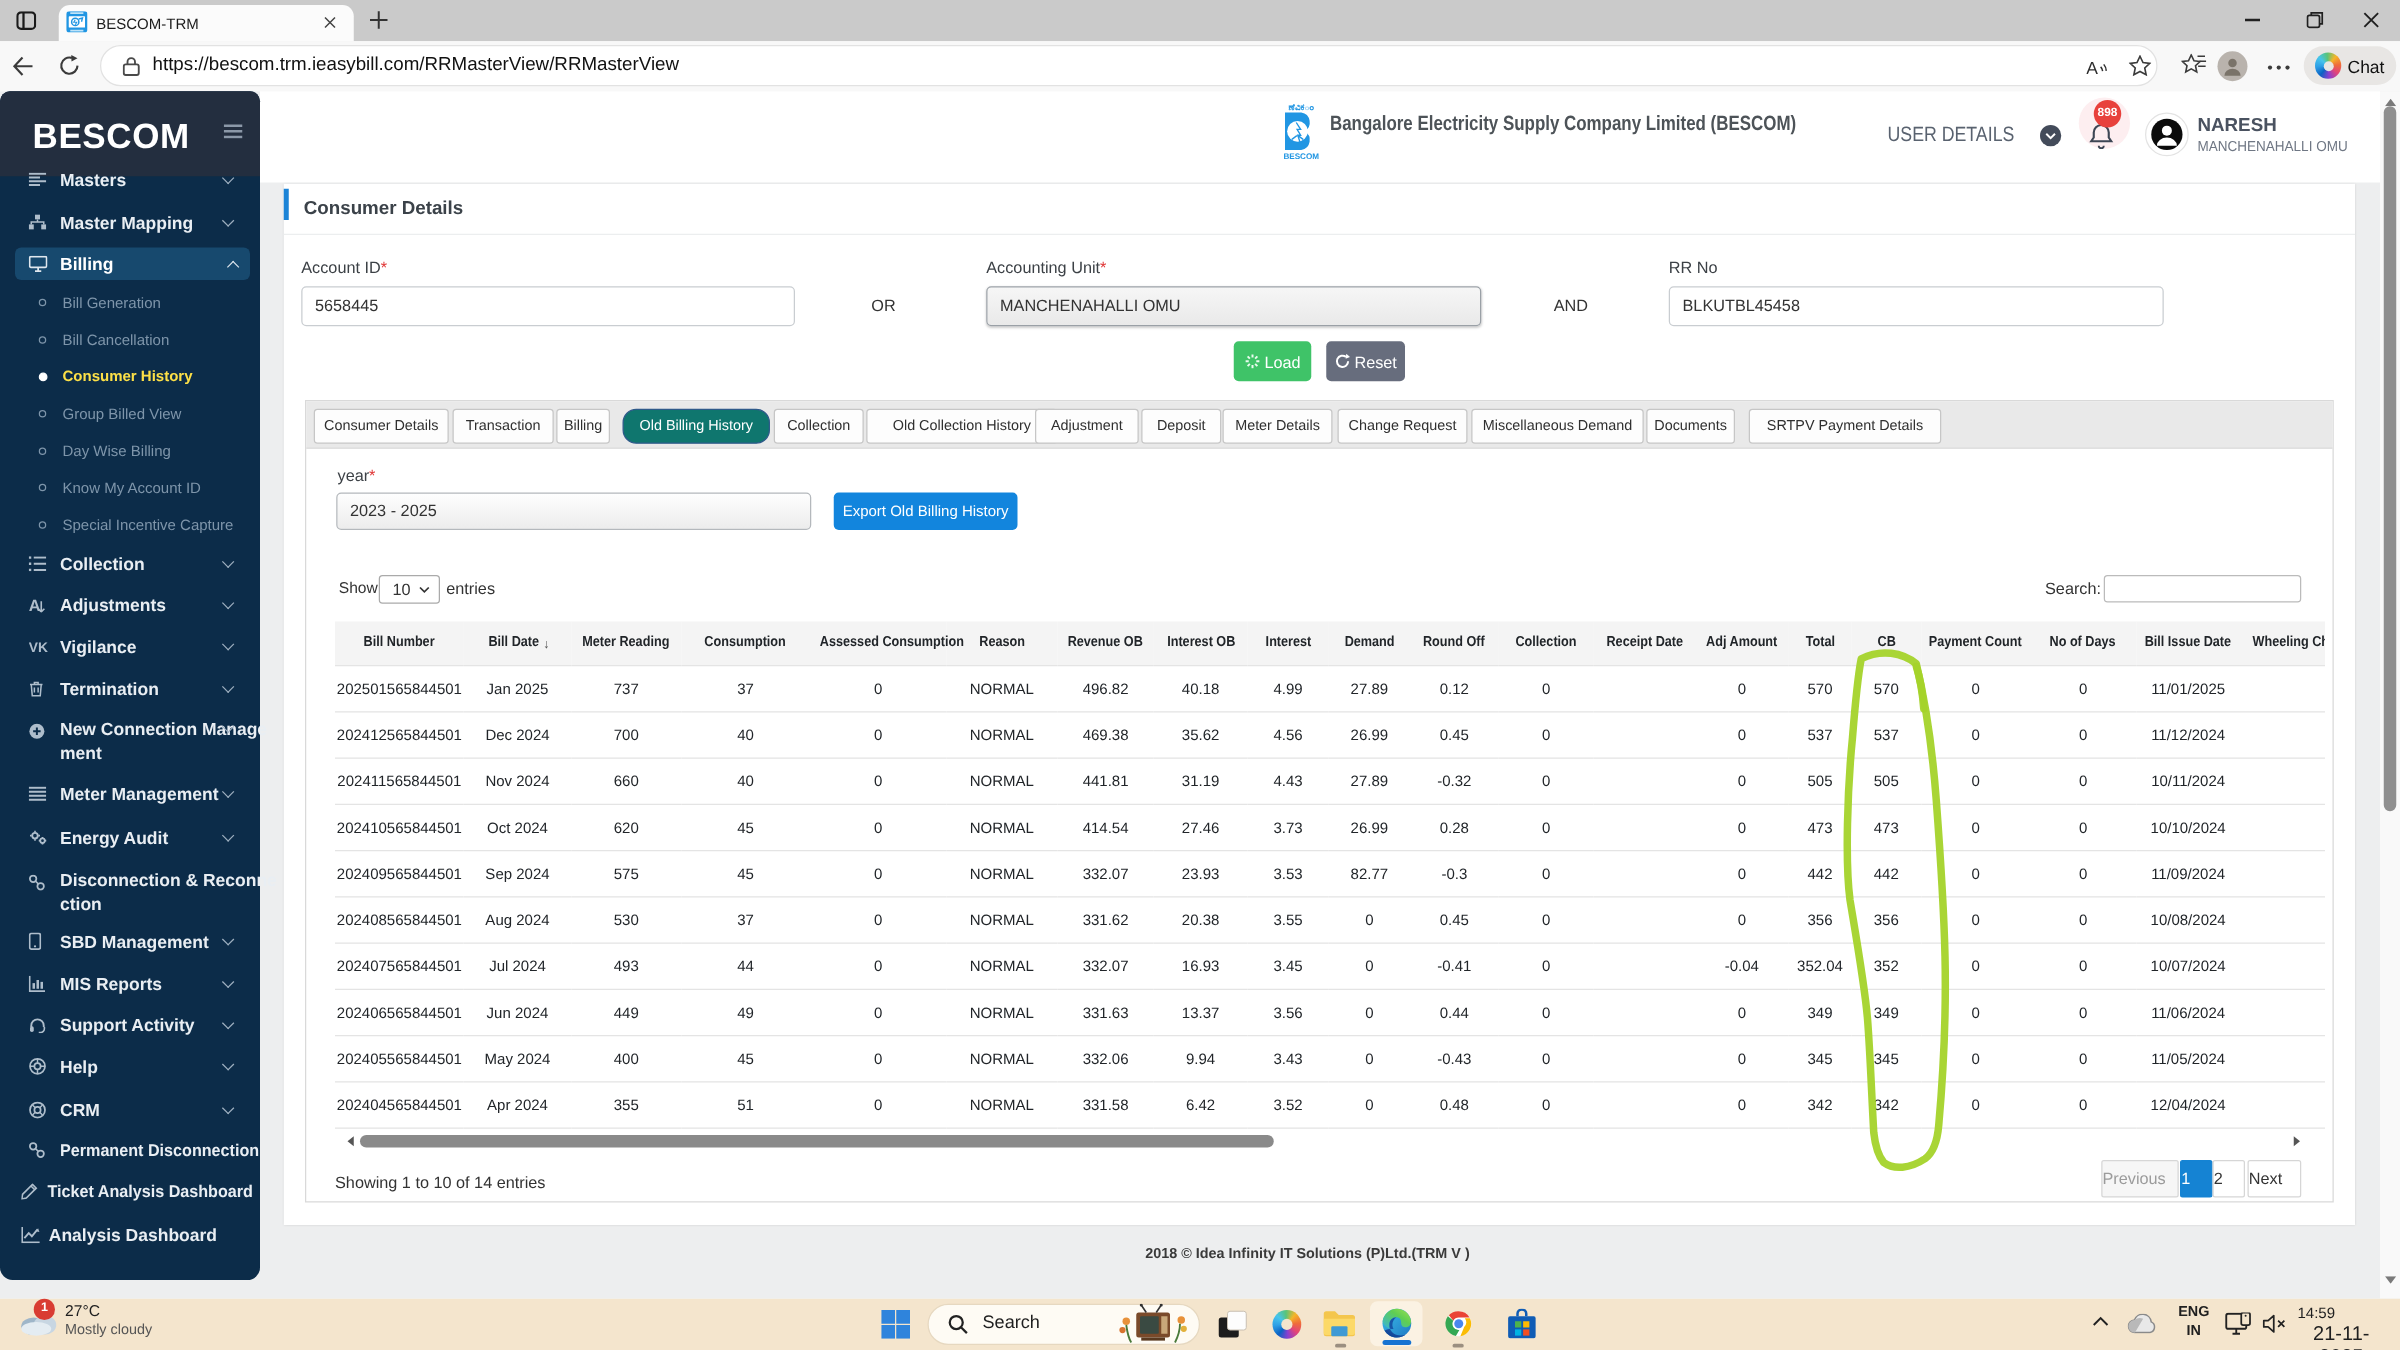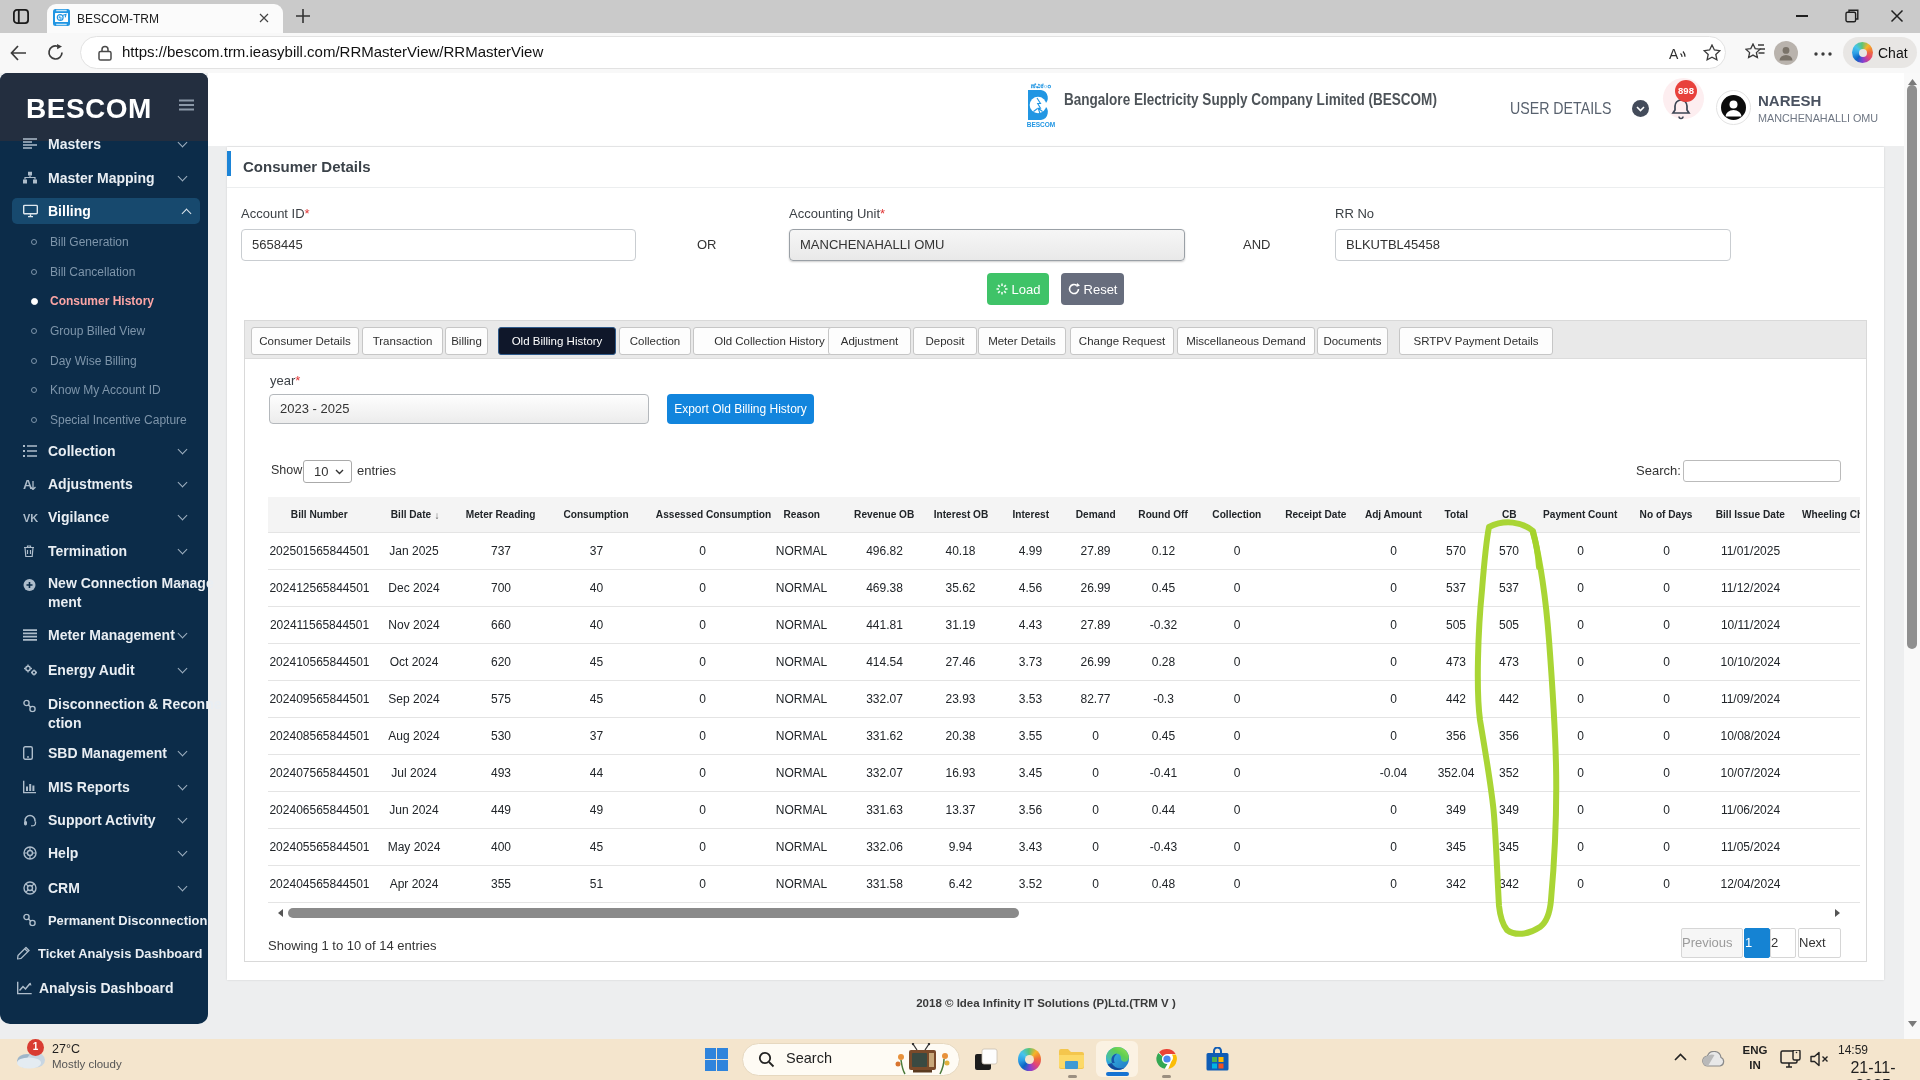--- a/index.html
+++ b/index.html
@@ -26,33 +26,33 @@
 .mi.two .mlbl { top:2px; transform:none; }
 .mi.two .mico { top:15px; }
 .chev { position:absolute; right:22px; top:50%; width:7px; height:7px; margin-top:-5px; border-right:1.6px solid #9fb0c0; border-bottom:1.6px solid #9fb0c0; transform:rotate(45deg); }
 .chev.up { transform:rotate(-135deg); margin-top:-1px; border-color:#dfe7ee; }
 .mi.act { background:#17496e; left:12px; width:188px; border-radius:5px; }
 .mi.act .mico { left:11px; }
 .mi.act .mlbl { left:36px; }
 .mi.act .chev { right:10px; }
 .smi { position:absolute; left:0; width:208px; height:26px; font-size:12px; color:#7e95aa; line-height:26px; padding-left:50px; white-space:nowrap; }
 .smi .dot { position:absolute; left:31px; top:10px; width:6px; height:6px; border:1.4px solid #7e95aa; border-radius:50%; }
-.smi.actsub { color:#fca5a5; font-weight:600; }
+.smi.actsub { color:#fde047; font-weight:600; }
 .smi .dot.fill { background:#fff; border-color:#fff; width:7px; height:7px; }
 
 .lbl { position:absolute; font-size:13px; color:#3c4146; }
 .lbl i { color:#e03535; font-style:normal; }
 .inp { position:absolute; height:32px; background:#fff; border:1px solid #c9cdd1; border-radius:4px; font-size:13px; color:#333; line-height:30px; padding-left:10px; }
 .inp.aud { background:linear-gradient(#f6f6f6,#e9e9e9); border:1px solid #9aa0a6; box-shadow:0 1px 2px rgba(0,0,0,0.2); }
 .inp.yr { background:linear-gradient(#fefefe,#ececec); border:1px solid #b4b8bc; }
 .btn { position:absolute; height:32px; border-radius:4px; color:#fff; font-size:13px; display:flex; align-items:center; justify-content:center; }
 
 #tstrip { position:absolute; left:0; top:0; width:1621px; height:38px; background:#e9e9e9; border-bottom:1px solid #dcdcdc; }
 .tb { position:absolute; top:6px; height:28px; background:#fdfdfd; border:1px solid #c6c6c6; border-radius:3px; font-size:11.5px; color:#2f2f2f; text-align:center; line-height:26px; white-space:nowrap; overflow:hidden; }
-.tb.on { background:#0f172a; border-color:#2f5a8a; color:#fff; }
+.tb.on { background:#0f766e; border-color:#2f5a8a; color:#fff;border-radius:11px; }
 
 #twrap { position:absolute; left:23px; top:176px; width:1592px; height:410px; overflow:hidden; }
 #ot { border-collapse:collapse; table-layout:fixed; width:1654px; font-size:12px; color:#212529; }
 #ot th { background:#f4f4f4; font-weight:700; height:35px; padding:0; text-align:center; white-space:nowrap; font-size:11.5px; }
 #ot th b { display:inline-block; transform:scaleX(0.88); font-weight:700; }
 #ot td { height:37px; text-align:center; border-top:1px solid #e4e4e4; padding:0; white-space:nowrap; }
 #ot tr.last td { border-bottom:1px solid #e4e4e4; }
 .pg { position:absolute; top:607px; height:30px; border:1px solid #d6d6d6; background:#fff; color:#333; font-size:13px; text-align:left; line-height:28px; border-radius:2px; }
 
 #taskbar { position:absolute; left:0; top:1039px; width:1920px; height:41px; background:#f4e5cd; }

